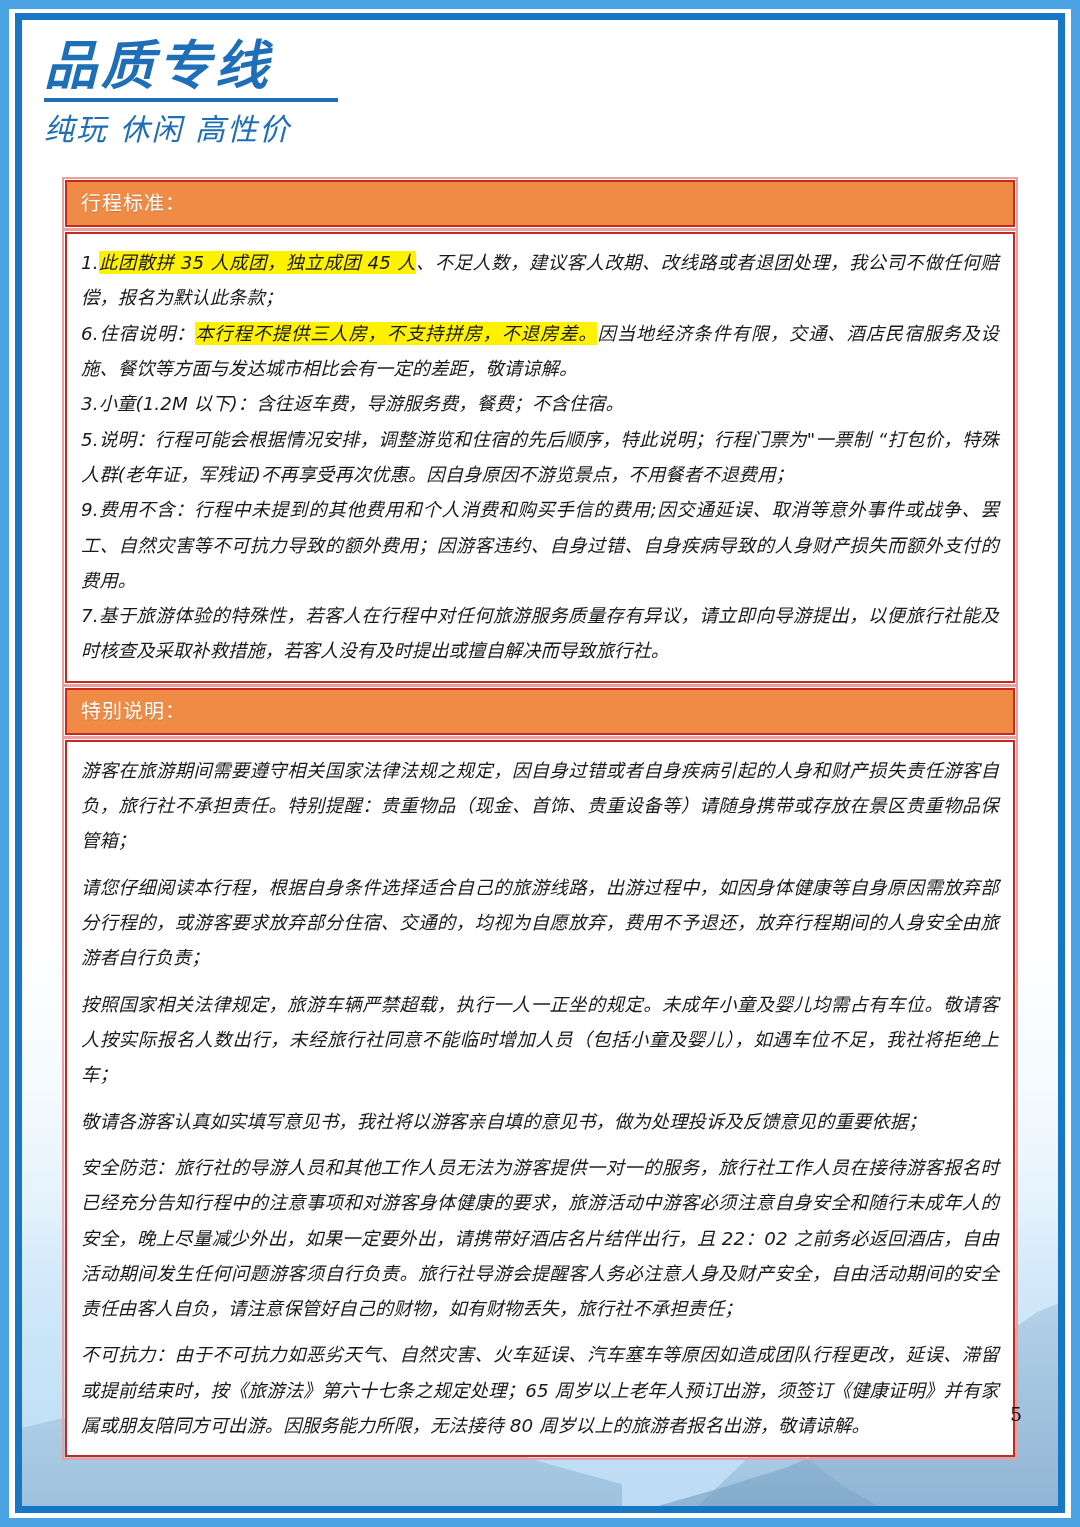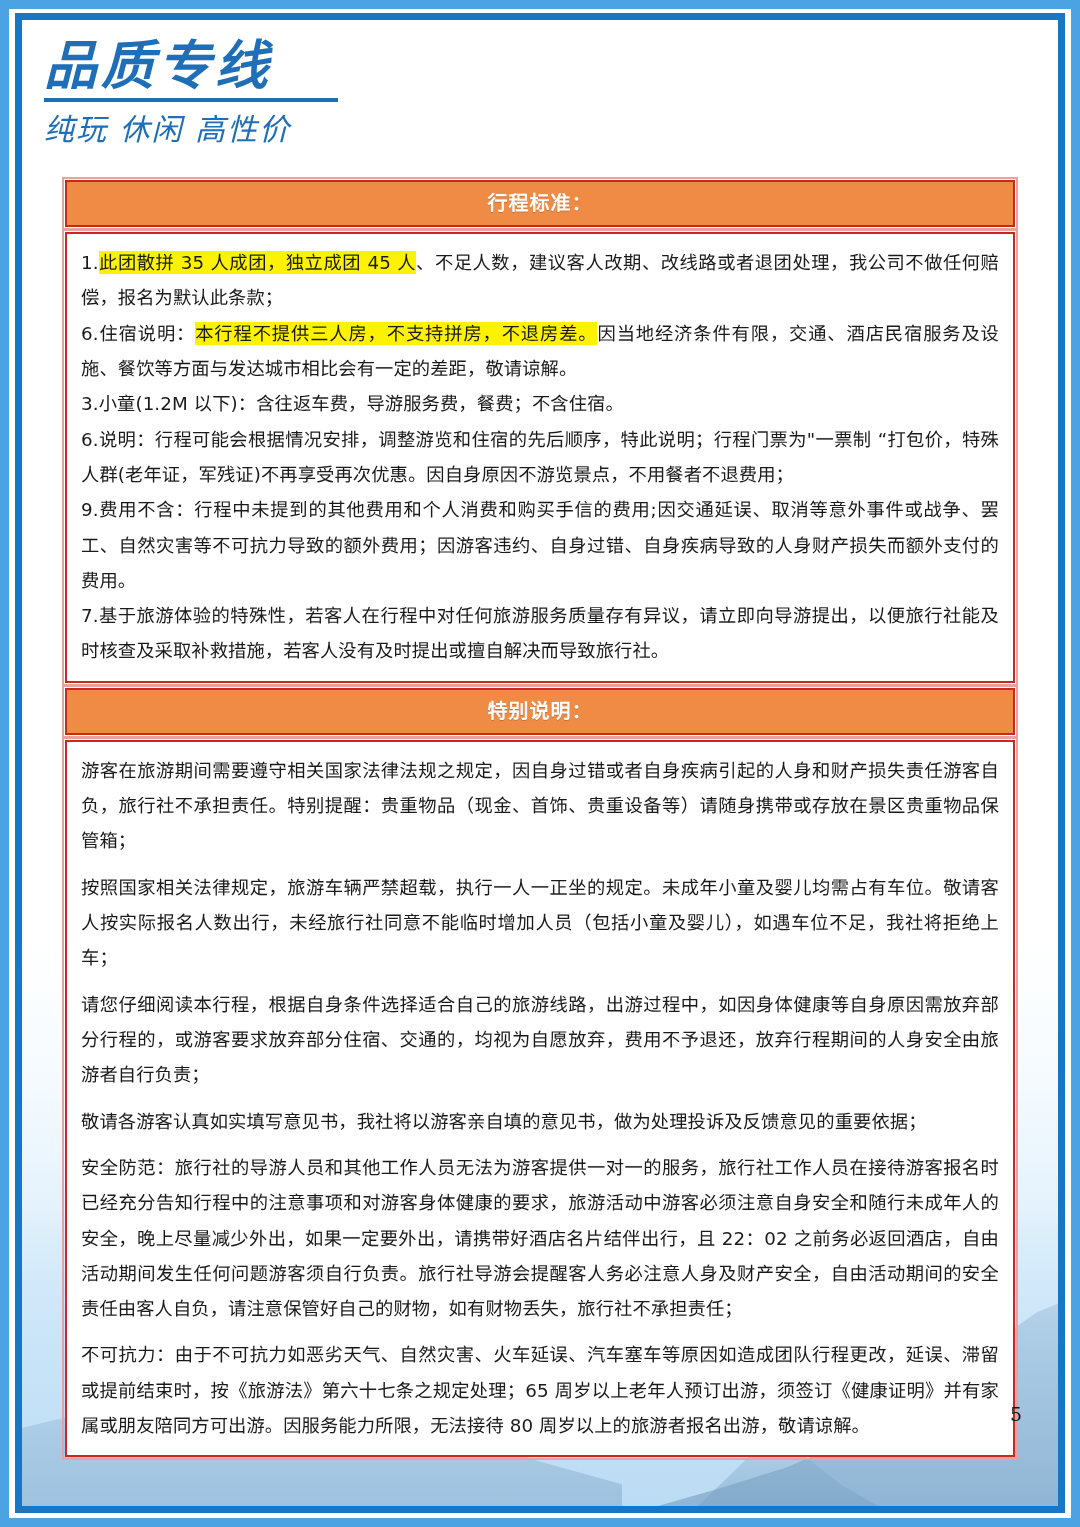--- a/index.html
+++ b/index.html
@@ -142,35 +142,35 @@
     background: #F08B45;
     border: 2px solid #C8281E;
     outline: 2px solid #E8A0A0;
     outline-offset: 1px;
     padding: 9px 14px 10px 14px;
     margin-bottom: 5px;
   }
   .section-head-label {
     color: #ffffff;
     font-size: 20px;
-    font-weight: 700;
+    font-weight: 400;
     letter-spacing: 1px;
     text-shadow: 0 1px 0 rgba(0,0,0,.18);
     line-height: 1.2;
-    text-align: center;
   }
 
   
   .panel {
     background: #ffffff;
     border: 2px solid #C8281E;
     outline: 2px solid #E8A0A0;
     outline-offset: 1px;
     padding: 11px 14px 12px 14px;
     margin-bottom: 5px;
+    font-style: italic;
   }
 
   .para {
     font-size: 18.3px;
     line-height: 1.93;
     color: #1a1a1a;
     text-align: justify;
     letter-spacing: .1px;
   }
   .para + .para { margin-top: 0; }
@@ -223,33 +223,33 @@
       </div>
 
       <div class="panel">
         <div class="para">
           <span>1.</span><span class="hl">此团散拼 35 人成团，独立成团 45 人</span><span>、不足人数，建议客人改期、改线路或者退团处理，我公司不做任何赔偿，报名为默认此条款；</span>
         </div>
         <div class="para">
           <span>6.住宿说明：</span><span class="hl">本行程不提供三人房，不支持拼房，不退房差。</span><span>因当地经济条件有限，交通、酒店民宿服务及设施、餐饮等方面与发达城市相比会有一定的差距，敬请谅解。</span>
         </div>
         <div class="para">3.小童(1.2M 以下)：含往返车费，导游服务费，餐费；不含住宿。</div>
-        <div class="para">6.说明：行程可能会根据情况安排，调整游览和住宿的先后顺序，特此说明；行程门票为"一票制 “打包价，特殊人群(老年证，军残证)不再享受再次优惠。因自身原因不游览景点，不用餐者不退费用；</div>
+        <div class="para">5.说明：行程可能会根据情况安排，调整游览和住宿的先后顺序，特此说明；行程门票为"一票制 “打包价，特殊人群(老年证，军残证)不再享受再次优惠。因自身原因不游览景点，不用餐者不退费用；</div>
         <div class="para">9.费用不含：行程中未提到的其他费用和个人消费和购买手信的费用;因交通延误、取消等意外事件或战争、罢工、自然灾害等不可抗力导致的额外费用；因游客违约、自身过错、自身疾病导致的人身财产损失而额外支付的费用。</div>
         <div class="para">7.基于旅游体验的特殊性，若客人在行程中对任何旅游服务质量存有异议，请立即向导游提出，以便旅行社能及时核查及采取补救措施，若客人没有及时提出或擅自解决而导致旅行社。</div>
       </div>
 
       <div class="section-head">
         <div class="section-head-label">特别说明：</div>
       </div>
 
       <div class="panel spaced">
         <div class="para">游客在旅游期间需要遵守相关国家法律法规之规定，因自身过错或者自身疾病引起的人身和财产损失责任游客自负，旅行社不承担责任。特别提醒：贵重物品（现金、首饰、贵重设备等）请随身携带或存放在景区贵重物品保管箱；</div>
+        <div class="para">请您仔细阅读本行程，根据自身条件选择适合自己的旅游线路，出游过程中，如因身体健康等自身原因需放弃部分行程的，或游客要求放弃部分住宿、交通的，均视为自愿放弃，费用不予退还，放弃行程期间的人身安全由旅游者自行负责；</div>
         <div class="para">按照国家相关法律规定，旅游车辆严禁超载，执行一人一正坐的规定。未成年小童及婴儿均需占有车位。敬请客人按实际报名人数出行，未经旅行社同意不能临时增加人员（包括小童及婴儿），如遇车位不足，我社将拒绝上车；</div>
-        <div class="para">请您仔细阅读本行程，根据自身条件选择适合自己的旅游线路，出游过程中，如因身体健康等自身原因需放弃部分行程的，或游客要求放弃部分住宿、交通的，均视为自愿放弃，费用不予退还，放弃行程期间的人身安全由旅游者自行负责；</div>
         <div class="para">敬请各游客认真如实填写意见书，我社将以游客亲自填的意见书，做为处理投诉及反馈意见的重要依据；</div>
         <div class="para">安全防范：旅行社的导游人员和其他工作人员无法为游客提供一对一的服务，旅行社工作人员在接待游客报名时已经充分告知行程中的注意事项和对游客身体健康的要求，旅游活动中游客必须注意自身安全和随行未成年人的安全，晚上尽量减少外出，如果一定要外出，请携带好酒店名片结伴出行，且 22：02 之前务必返回酒店，自由活动期间发生任何问题游客须自行负责。旅行社导游会提醒客人务必注意人身及财产安全，自由活动期间的安全责任由客人自负，请注意保管好自己的财物，如有财物丢失，旅行社不承担责任；</div>
         <div class="para">不可抗力：由于不可抗力如恶劣天气、自然灾害、火车延误、汽车塞车等原因如造成团队行程更改，延误、滞留或提前结束时，按《旅游法》第六十七条之规定处理；65 周岁以上老年人预订出游，须签订《健康证明》并有家属或朋友陪同方可出游。因服务能力所限，无法接待 80 周岁以上的旅游者报名出游，敬请谅解。</div>
 
       </div>
 
     </div>
   </div>
 
   <div class="frame-inner"></div>

